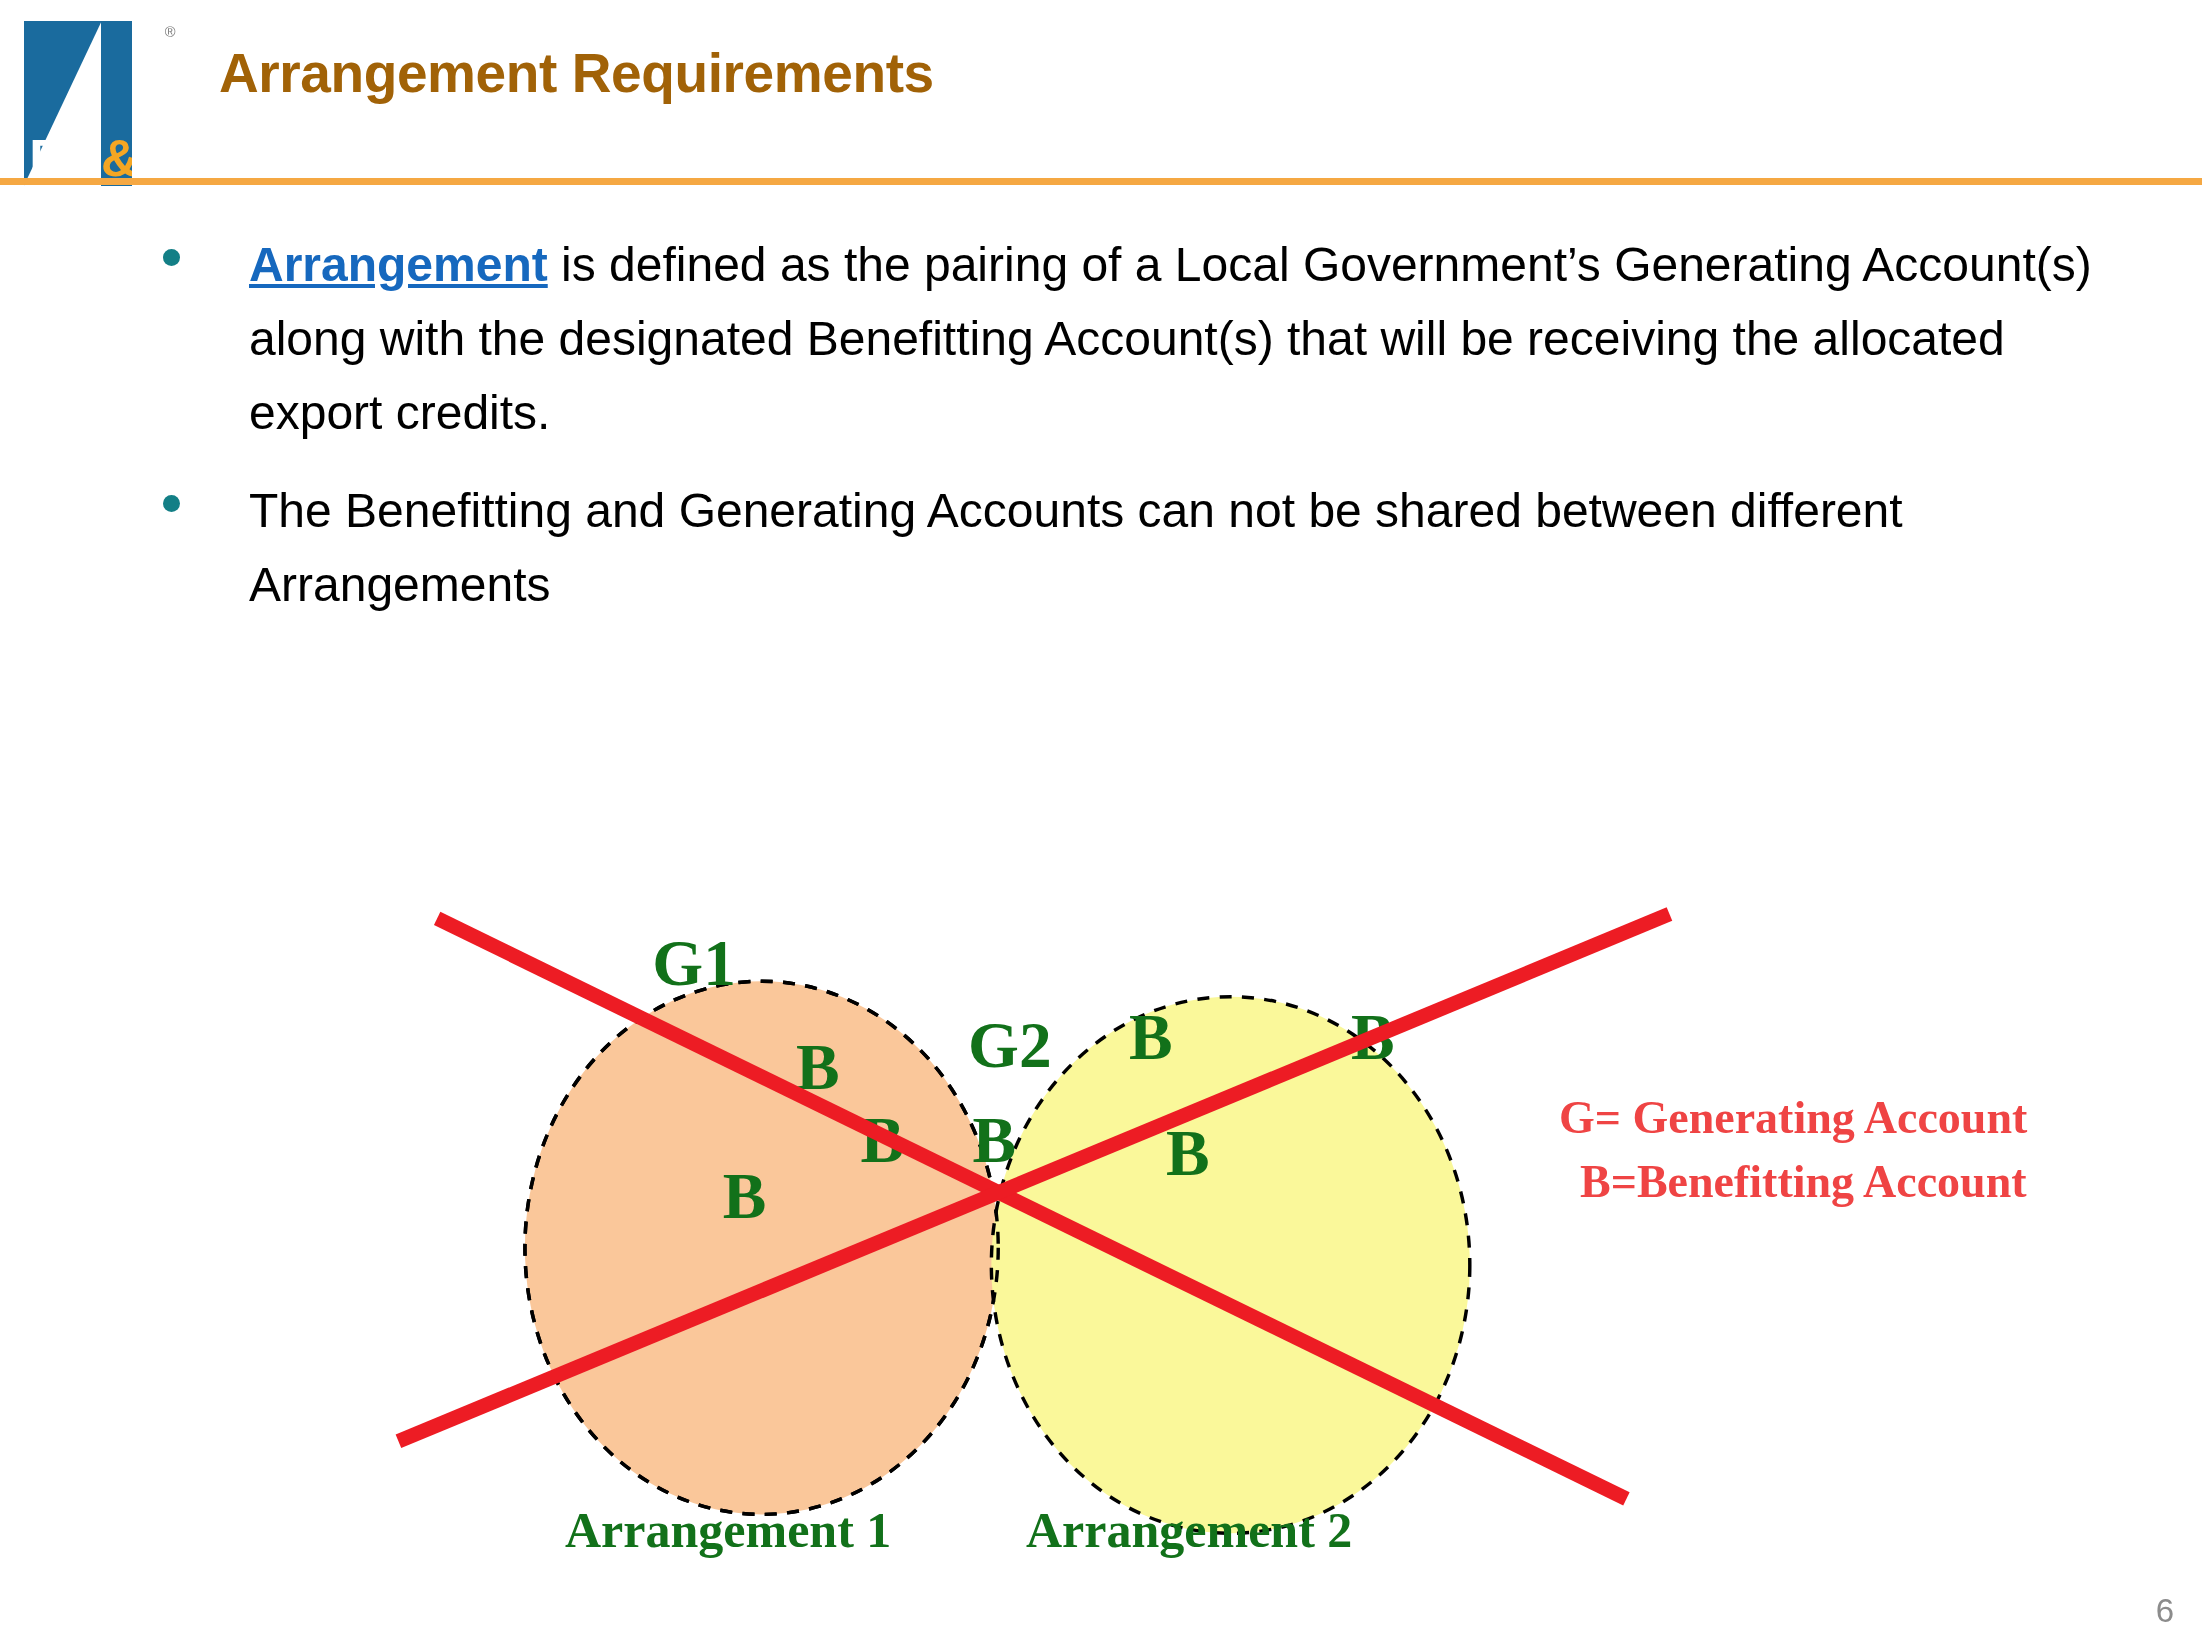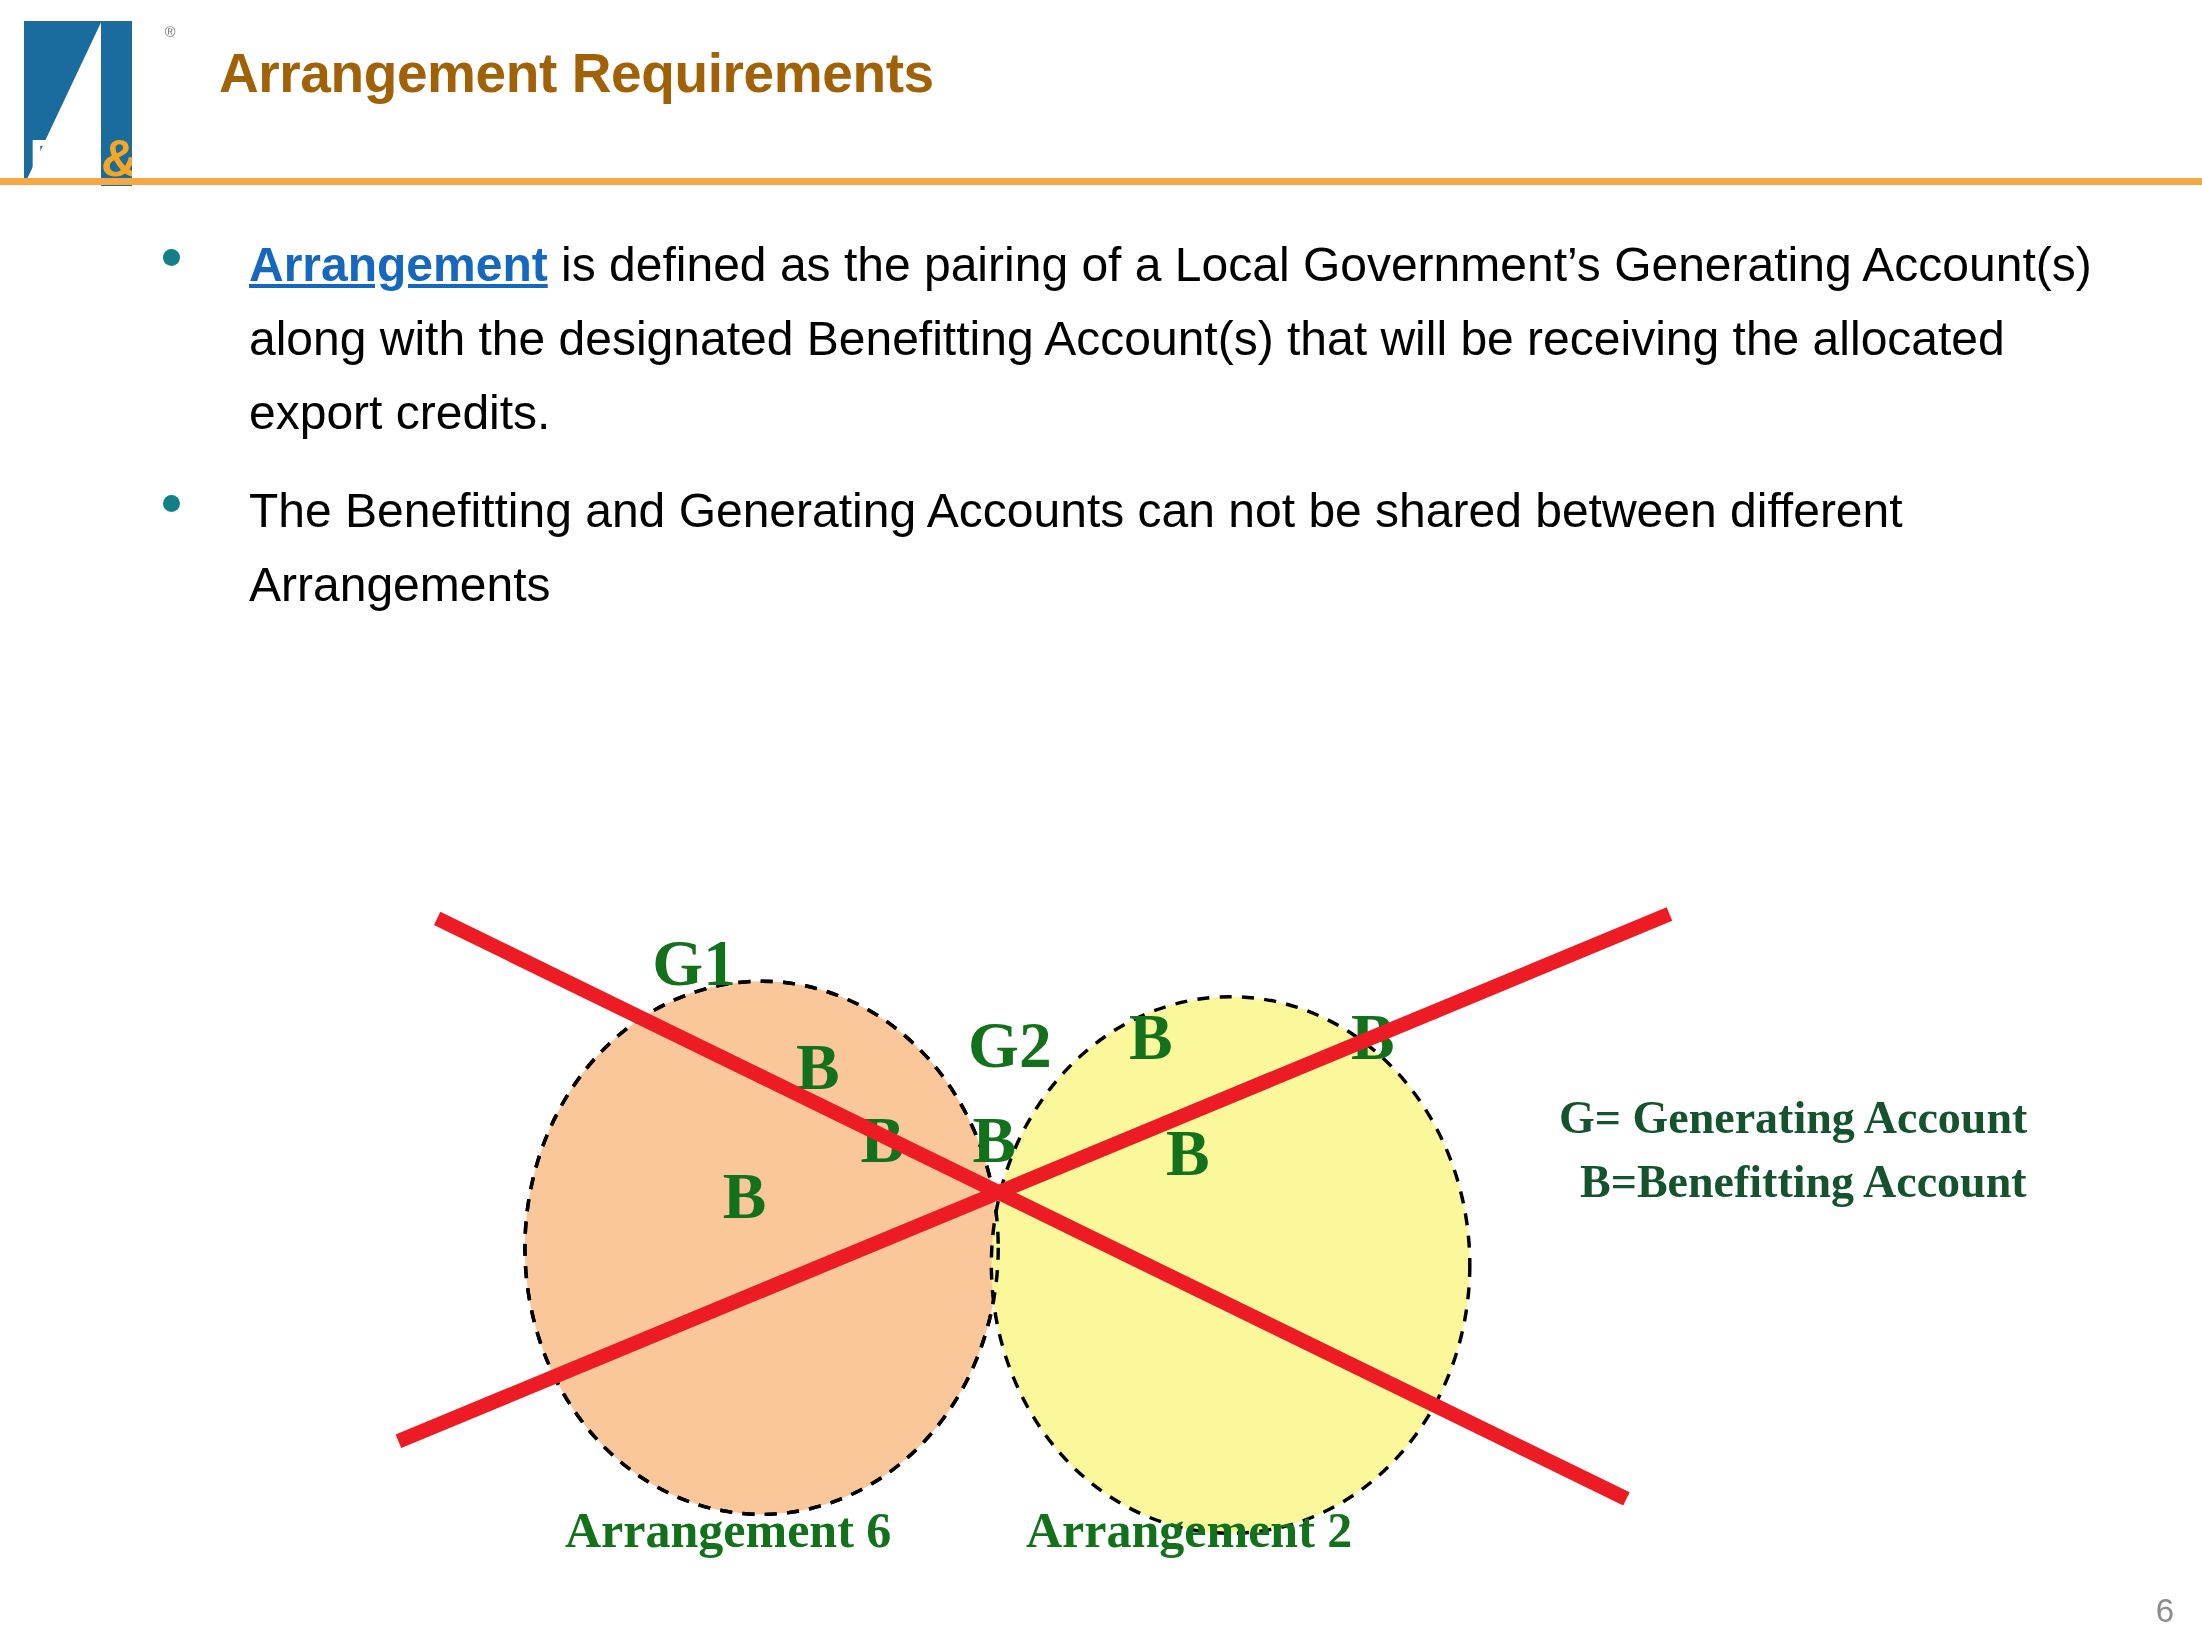--- a/index.html
+++ b/index.html
@@ -145,21 +145,21 @@
     top: 878px;
     width: 2203px;
     height: 774px;
   }
 
   .legend-line {
     position: absolute;
     font-family: "Liberation Serif", serif;
     font-weight: bold;
     font-size: 46px;
-    color: #14532d;
+    color: #ef4444;
     white-space: nowrap;
   }
   #legend-g { left: 1559px; top: 1091px; }
   #legend-b { left: 1580px; top: 1155px; }
 
   .arr-label {
     position: absolute;
     font-family: "Liberation Serif", serif;
     font-weight: bold;
     font-size: 50px;
@@ -234,17 +234,17 @@
 
   <g stroke="#ED1C24" stroke-width="17" stroke-linecap="butt">
     <line x1="508" y1="47" x2="1890" y2="722"></line>
     <line x1="463" y1="655" x2="1940" y2="42"></line>
   </g>
 </svg>
 
 <div class="legend-line" id="legend-g">G= Generating Account</div>
 <div class="legend-line" id="legend-b">B=Benefitting Account</div>
 
-<div class="arr-label" id="arr-label-1">Arrangement 6</div>
+<div class="arr-label" id="arr-label-1">Arrangement 1</div>
 <div class="arr-label" id="arr-label-2">Arrangement 2</div>
 
 <div id="page-number">6</div>
 
 
 </body></html>

